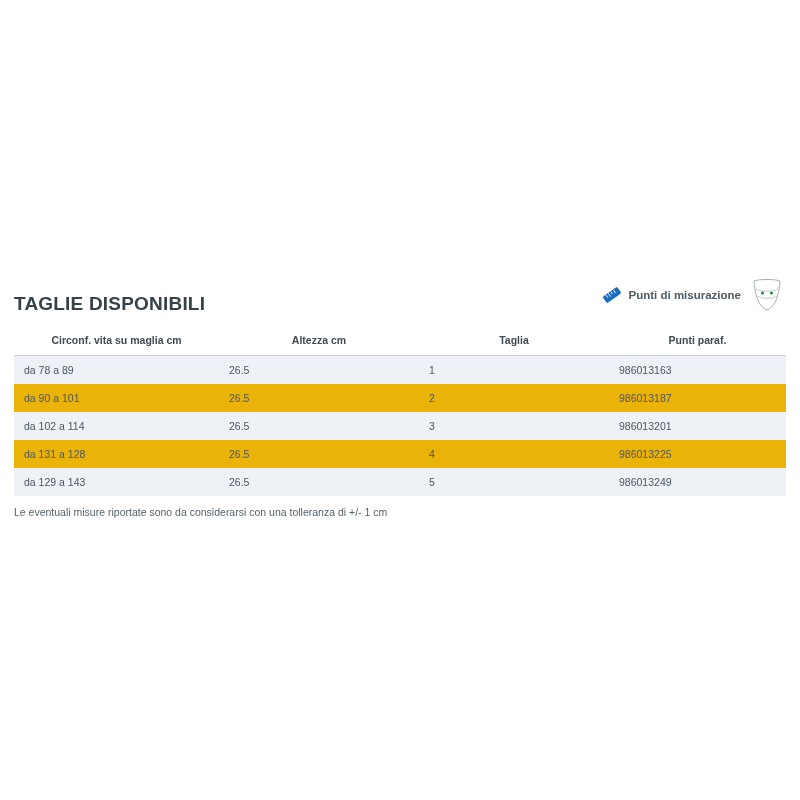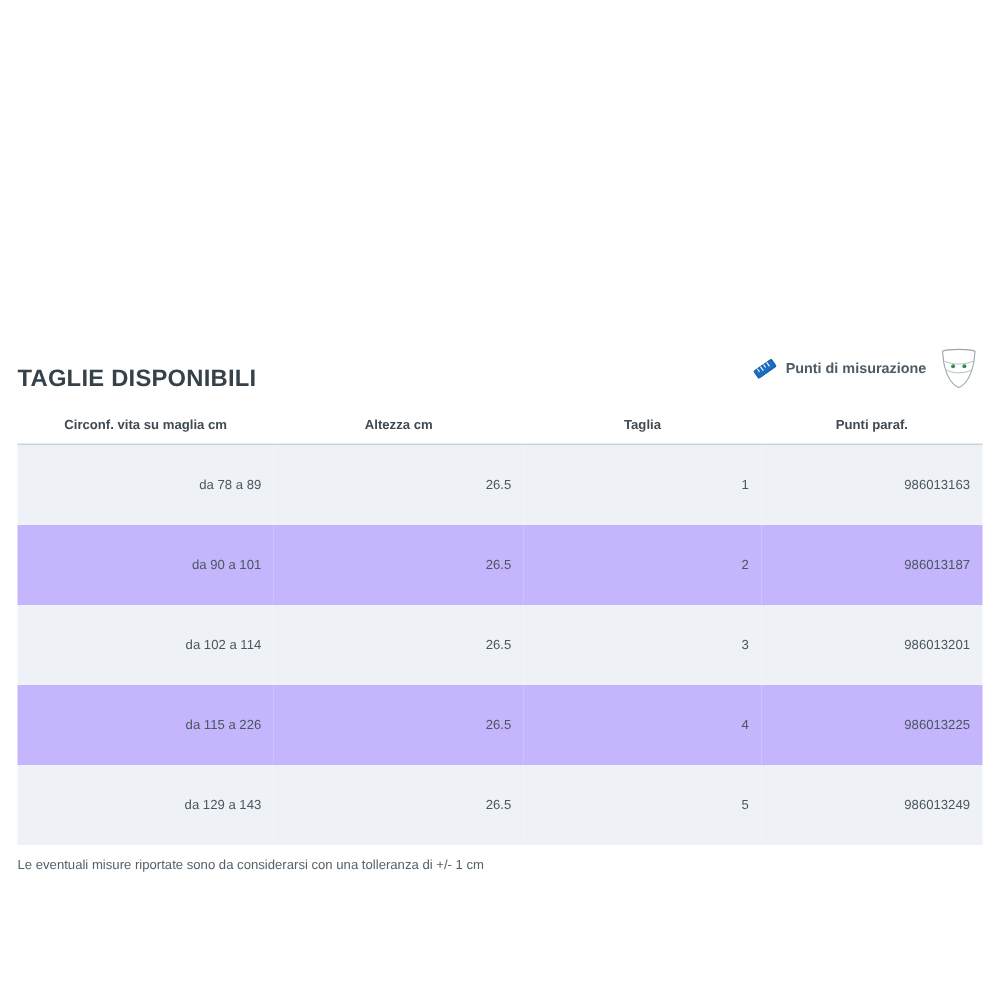--- a/index.html
+++ b/index.html
@@ -78,32 +78,31 @@
     font-weight: bold;
     color: #3f4a52;
     padding: 7px 10px 9px 10px;
     border-bottom: 1px solid #c9d3da;
     background: #ffffff;
   }
 
   table.sizes td {
     font-size: 10.5px;
     color: #4b565e;
-    padding: 26px 10px;
+    padding: 8px 10px;
     height: 12px;
     border: none;
-    text-align: right;
   }
 
   table.sizes tbody tr {
     background: #eef2f6;
   }
 
   table.sizes tbody tr.alt {
-    background: #c4b5fd;
+    background: #eab308;
   }
 
   .col-1 { width: 205px; }
   .col-2 { width: 200px; }
   .col-3 { width: 190px; }
   .col-4 { width: 177px; }
 
   .note {
     font-size: 10.5px;
     color: #55626b;
@@ -173,21 +172,21 @@
         <td>2</td>
         <td>986013187</td>
       </tr>
       <tr>
         <td>da 102 a 114</td>
         <td>26.5</td>
         <td>3</td>
         <td>986013201</td>
       </tr>
       <tr class="alt">
-        <td>da 115 a 226</td>
+        <td>da 131 a 128</td>
         <td>26.5</td>
         <td>4</td>
         <td>986013225</td>
       </tr>
       <tr>
         <td>da 129 a 143</td>
         <td>26.5</td>
         <td>5</td>
         <td>986013249</td>
       </tr>

